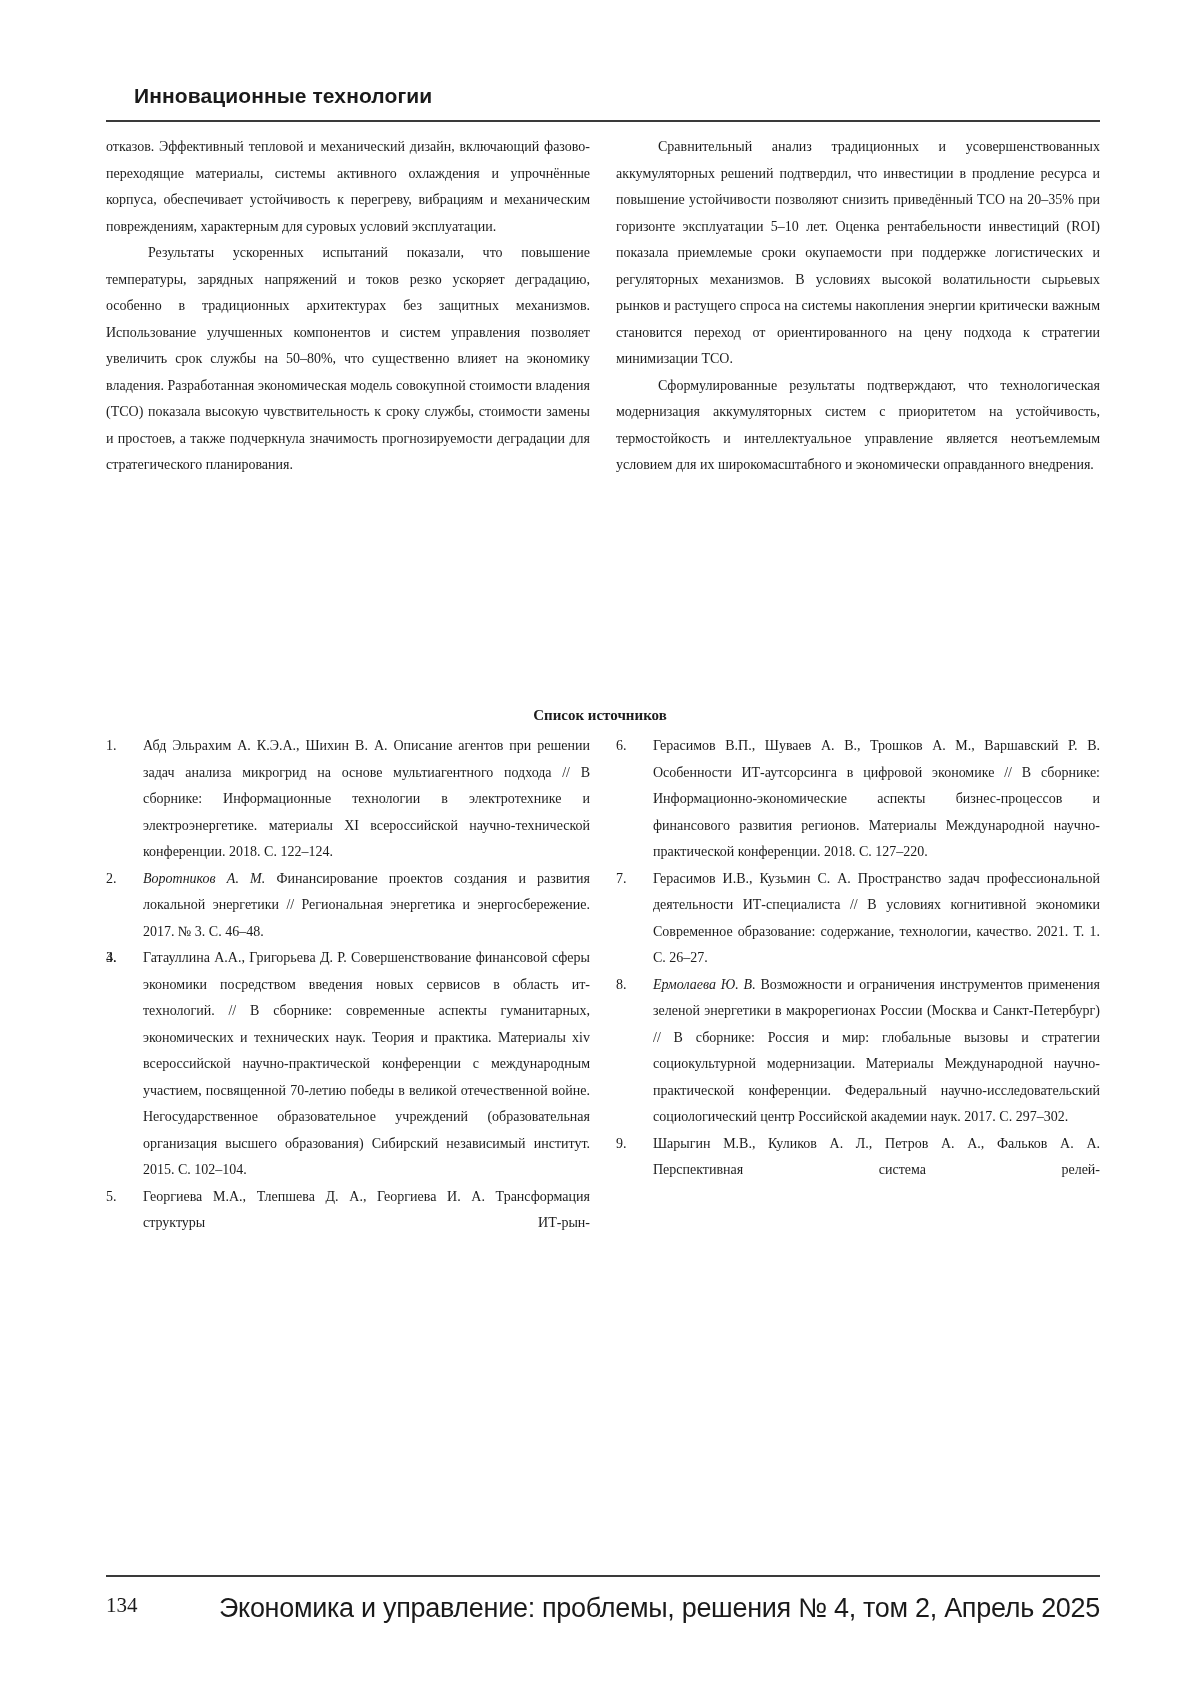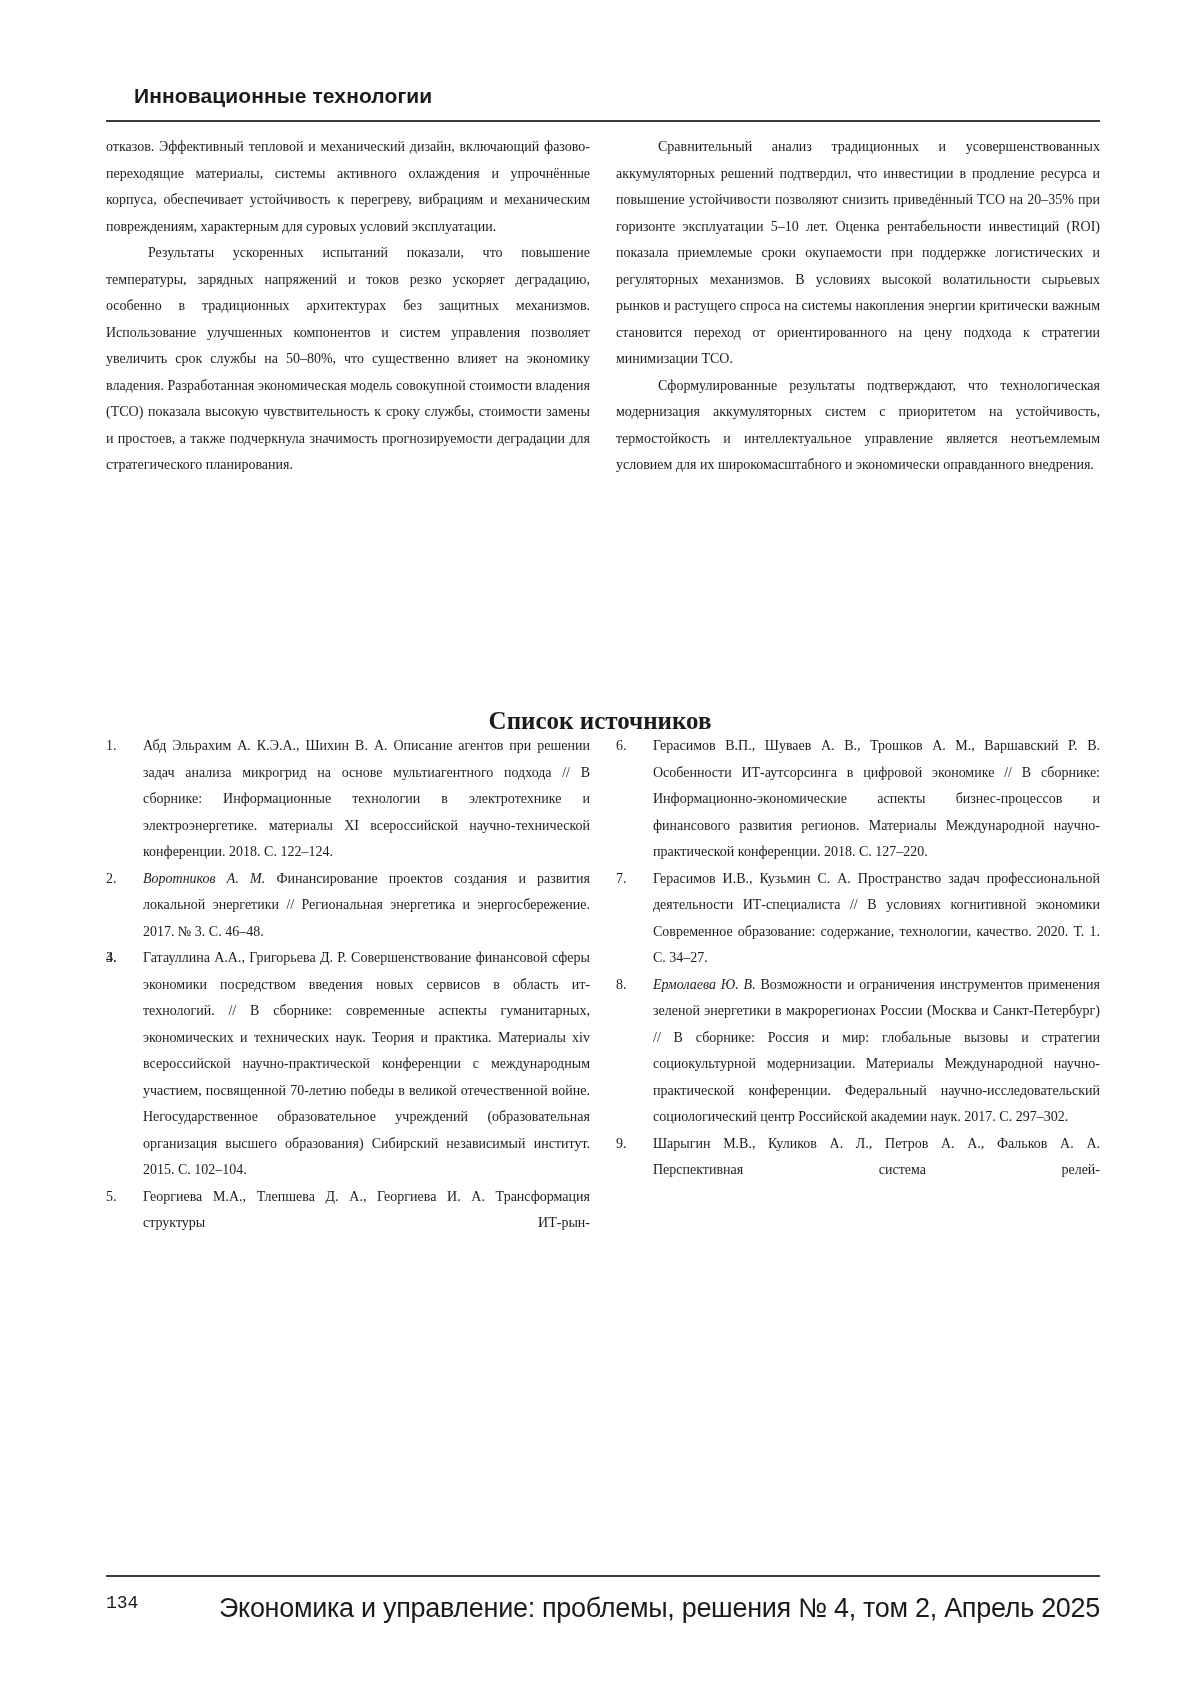--- a/index.html
+++ b/index.html
@@ -53,21 +53,21 @@
     .body-text { top: 134px; }
 
     .refs-title {
       position: absolute;
       top: 707px;
       left: 0;
       width: 1200px;
       text-align: center;
       font-family: "Liberation Serif", "DejaVu Serif", serif;
       font-weight: bold;
-      font-size: 25px;
+      font-size: 15px;
     }
     .refs { top: 733px; }
     .ref {
       position: relative;
       padding-left: 37px;
       margin: 0;
     }
     .ref .num {
       position: absolute;
       left: 0;
@@ -75,22 +75,22 @@
       width: 30px;
       text-align: left;
     }
     .ref.cont { padding-left: 37px; }
     .ref i { font-style: italic; }
 
     .footer-page {
       position: absolute;
       left: 106px;
       top: 1593px;
-      font-family: Liberation Mono, monospace;
-      font-size: 18px;
+      font-family: Liberation Serif, serif;
+      font-size: 21px;
       color: #1a1a1a;
       text-align: right;
     }
     .footer-journal {
       position: absolute;
       right: 100px;
       top: 1593px;
       font-family: "Liberation Sans", "DejaVu Sans", sans-serif;
       font-size: 27px;
       color: #1a1a1a;
@@ -131,21 +131,21 @@
   <div class="ref" style="text-align-last: justify;">
     <span class="num">5.</span><span>Георгиева М.А., Тлепшева Д. А., Георгиева И. А. Трансформация структуры ИТ-рын-</span>
   </div>
 </div>
 
 <div class="col right refs">
   <div class="ref">
     <span class="num">6.</span><span>Герасимов В.П., Шуваев А. В., Трошков А. М., Варшавский Р. В. Особенности ИТ-аутсорсинга в цифровой экономике // В сборнике: Информационно-экономические аспекты бизнес-процессов и финансового развития регионов. Материалы Международной научно-практической конференции. 2018. С. 127–220.</span>
   </div>
   <div class="ref">
-    <span class="num">7.</span><span>Герасимов И.В., Кузьмин С. А. Пространство задач профессиональной деятельности ИТ-специалиста // В условиях когнитивной экономики Современное образование: содержание, технологии, качество. 2020. Т. 1. С. 34–27.</span>
+    <span class="num">7.</span><span>Герасимов И.В., Кузьмин С. А. Пространство задач профессиональной деятельности ИТ-специалиста // В условиях когнитивной экономики Современное образование: содержание, технологии, качество. 2021. Т. 1. С. 26–27.</span>
   </div>
   <div class="ref">
     <span class="num">8.</span><i>Ермолаева Ю. В.</i><span> Возможности и ограничения инструментов применения зеленой энергетики в макрорегионах России (Москва и Санкт-Петербург) // В сборнике: Россия и мир: глобальные вызовы и стратегии социокультурной модернизации. Материалы Международной научно-практической конференции. Федеральный научно-исследовательский социологический центр Российской академии наук. 2017. С. 297–302.</span>
   </div>
   <div class="ref" style="text-align-last: justify;">
     <span class="num">9.</span><span>Шарыгин М.В., Куликов А. Л., Петров А. А., Фальков А. А. Перспективная система релей-</span>
   </div>
 </div>
 
 <div class="rule bottom"></div>

